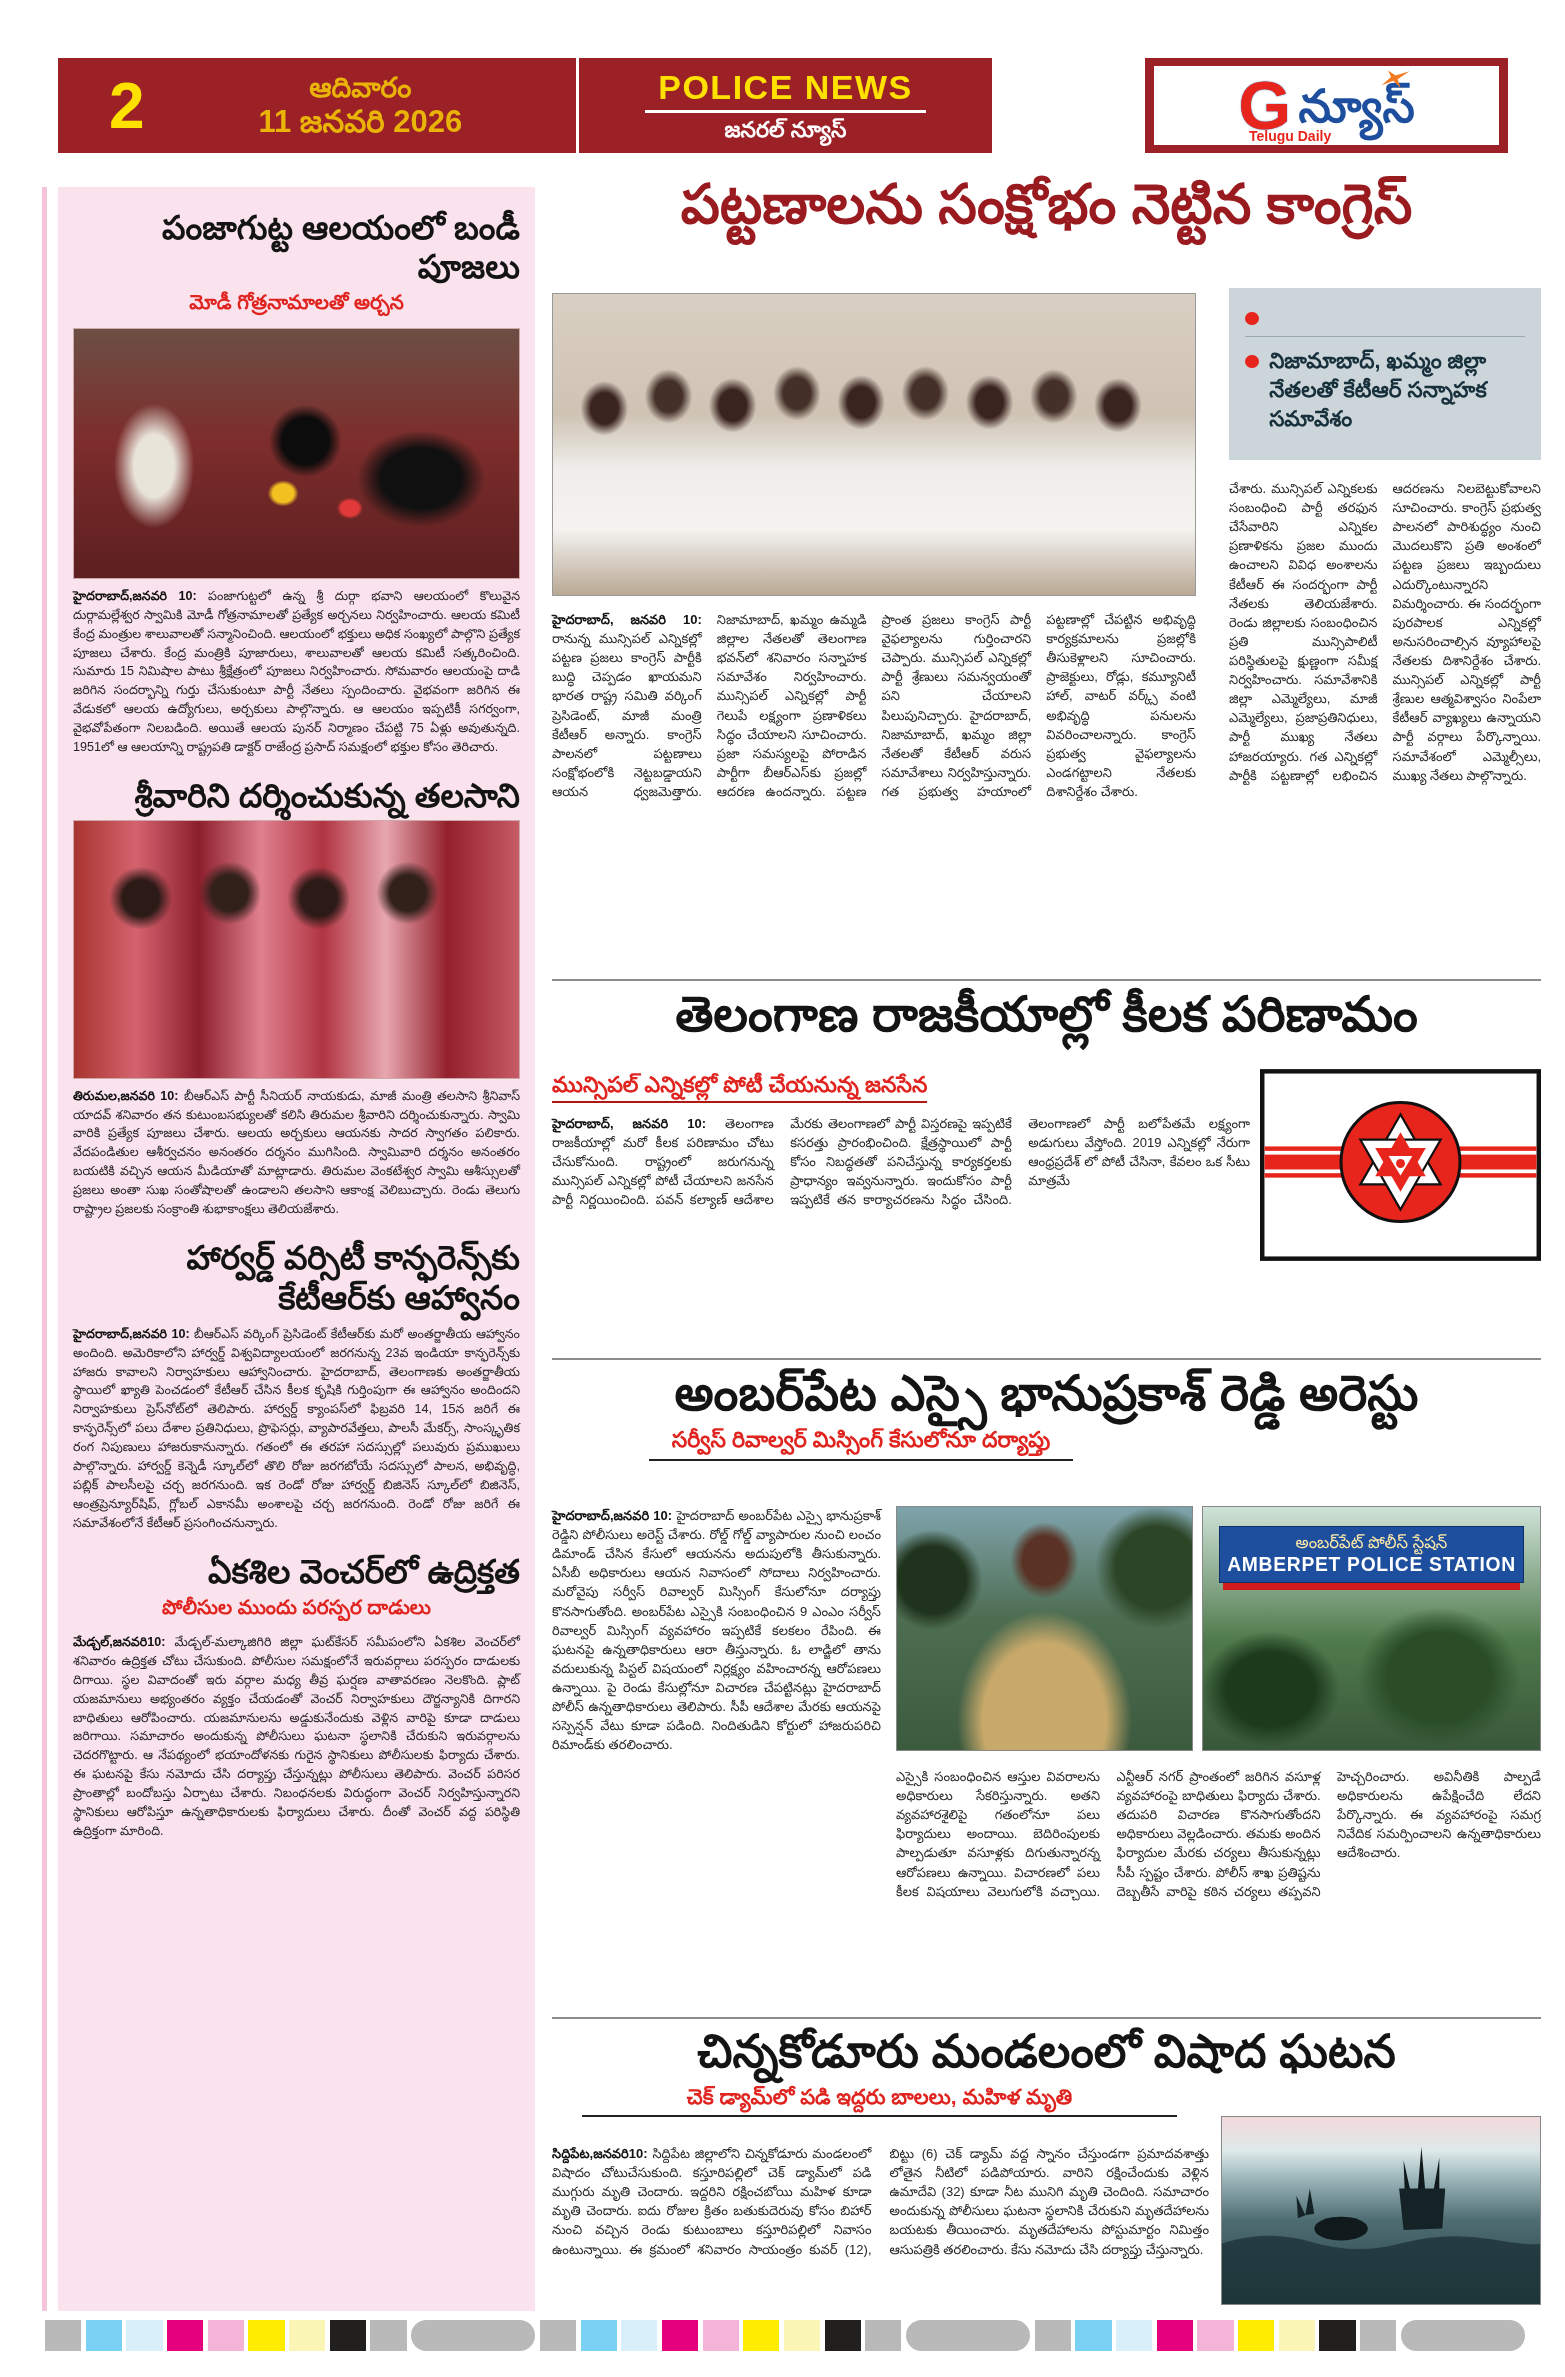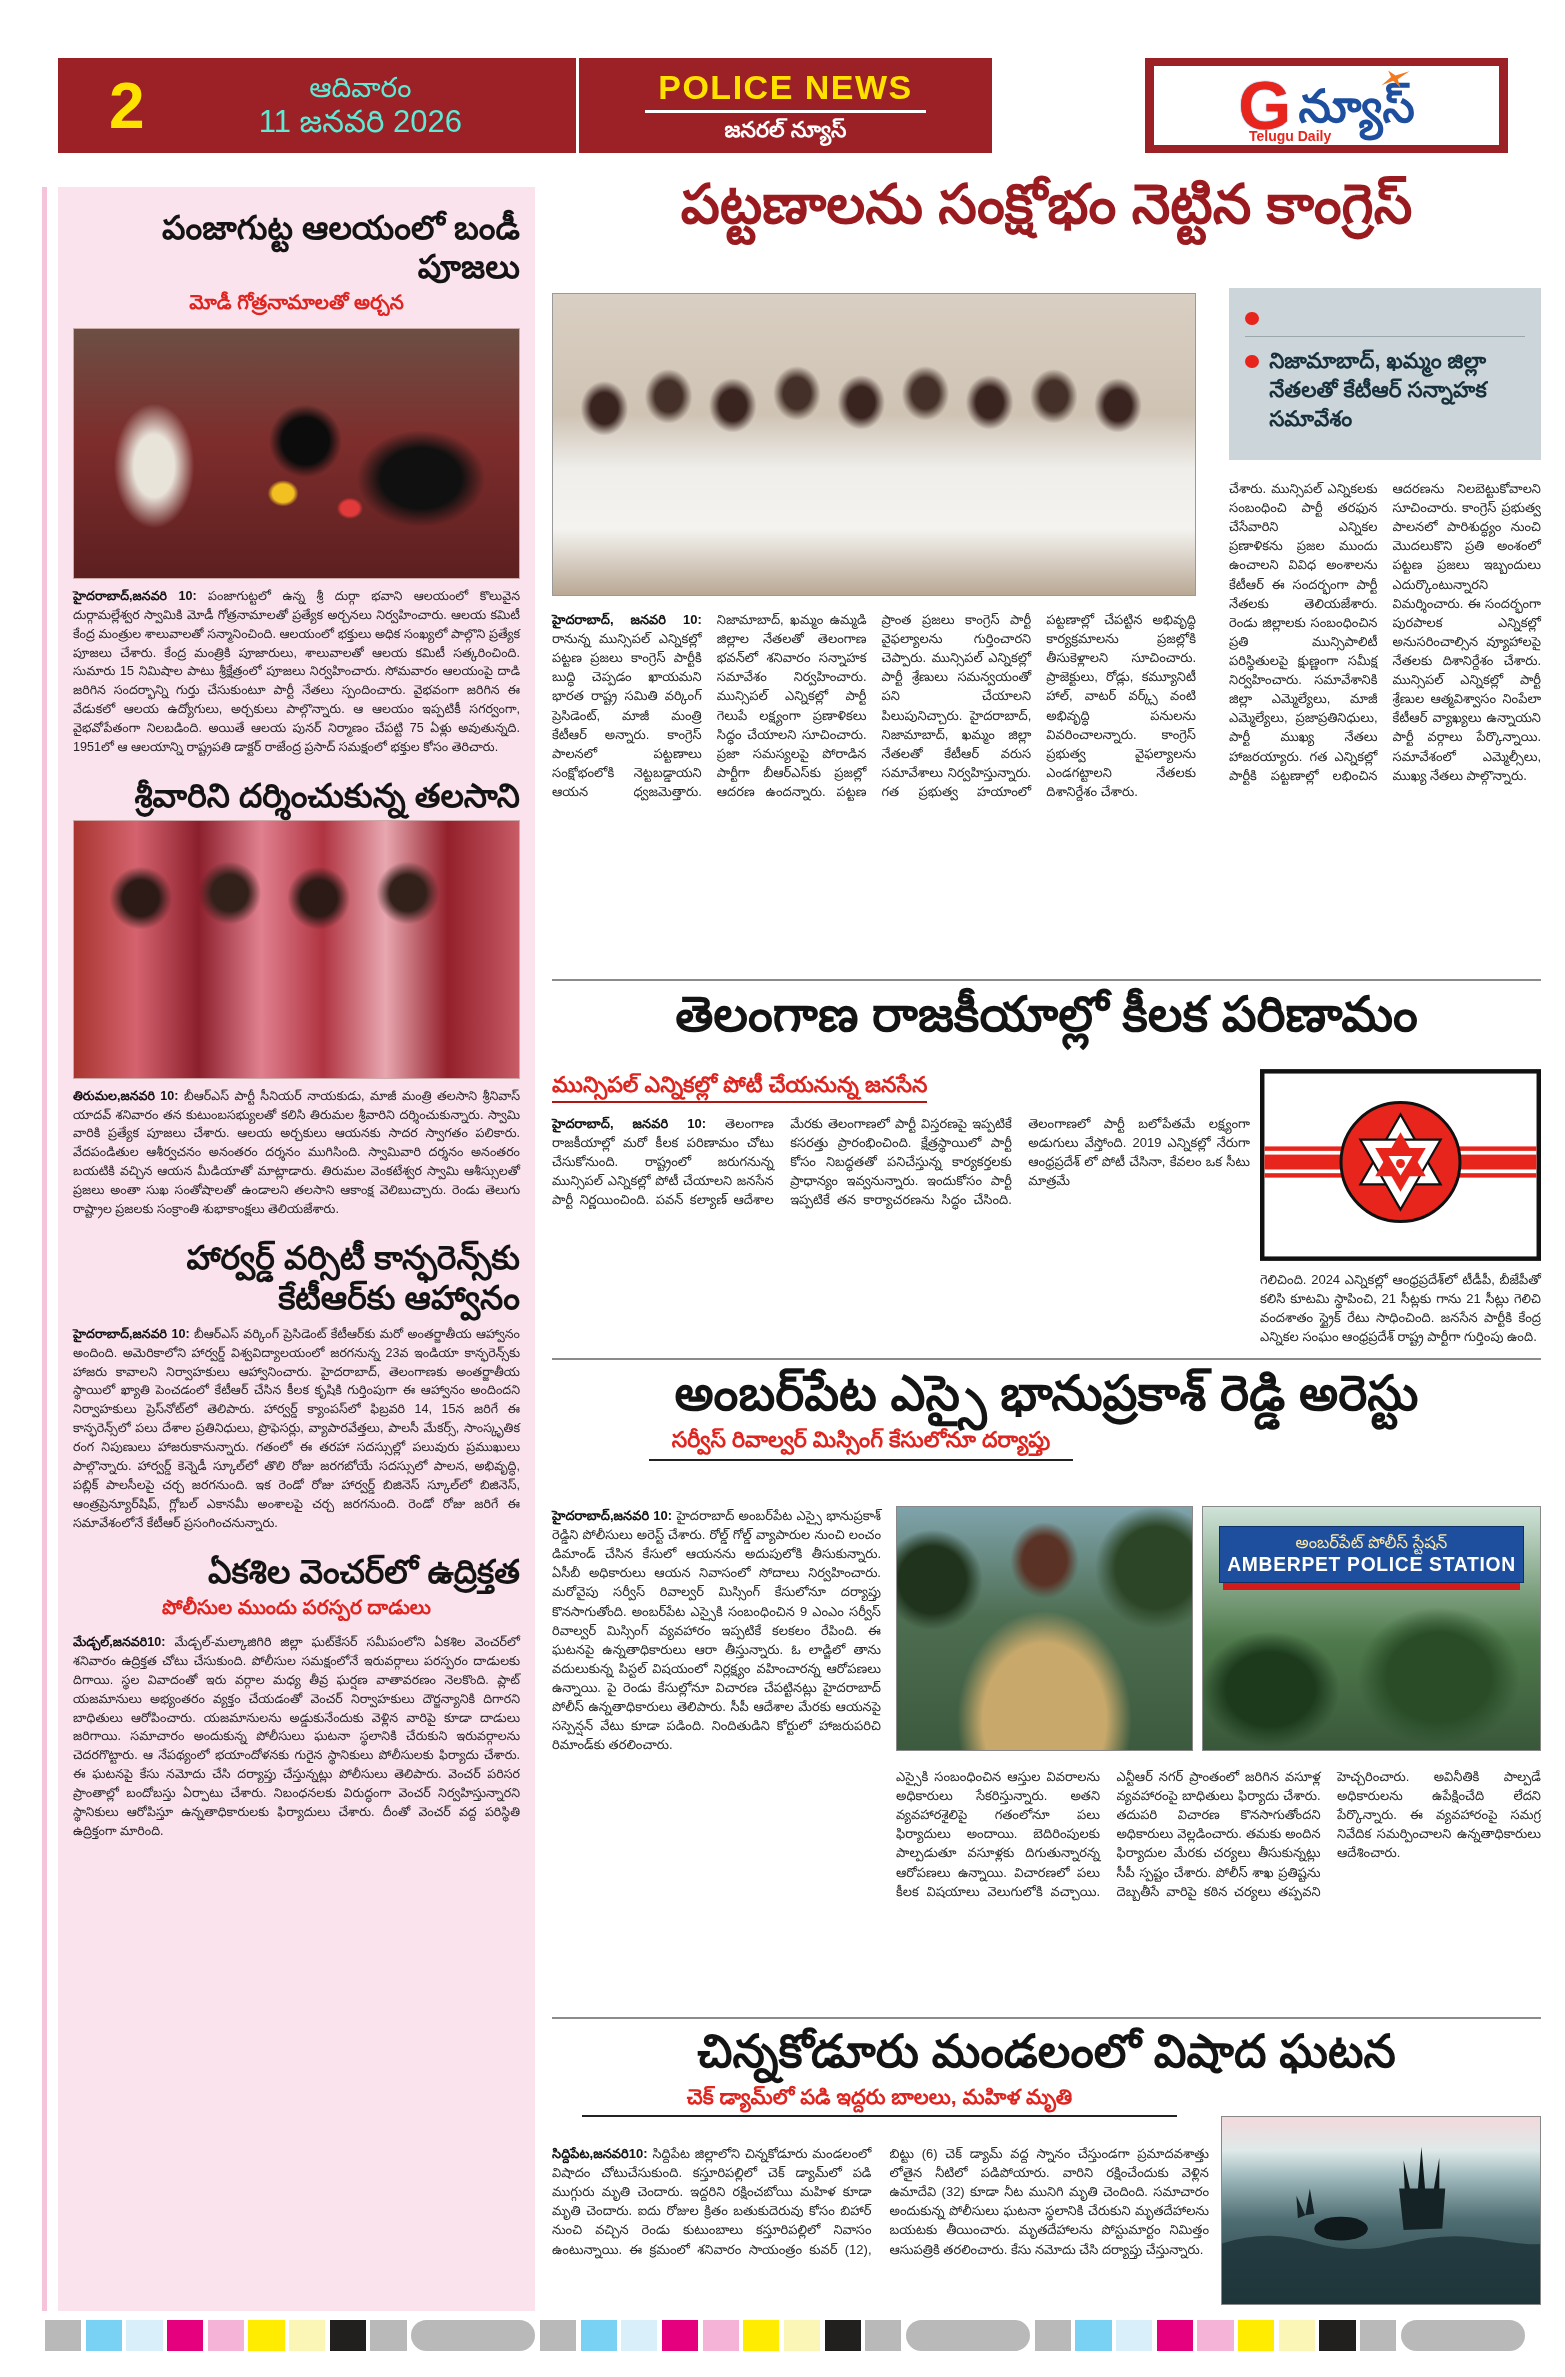--- a/index.html
+++ b/index.html
@@ -4,21 +4,21 @@
 <style>
   html,body{margin:0;padding:0;background:#ffffff;}
   .page{position:relative;width:1565px;height:2377px;background:#ffffff;overflow:hidden;
         font-family:"Liberation Sans","DejaVu Sans",sans-serif;color:#1d1d1d;}
 
   
   .mast-block{position:absolute;top:58px;height:95px;background:#9b2127;}
   .mast-left{left:58px;width:518px;display:flex;align-items:center;}
   .mast-mid{left:579px;width:413px;display:flex;flex-direction:column;align-items:center;justify-content:center;}
   .pageno{color:#ffe100;font-size:64px;font-weight:800;margin-left:51px;line-height:1;}
-  .datewrap{flex:1;text-align:center;color:#5eead4;font-weight:400;}
+  .datewrap{flex:1;text-align:center;color:#eab308;font-weight:700;}
   .day{font-size:28px;line-height:1.15;}
   .date{font-size:31px;line-height:1.15;}
   .secttl-en{color:#ffe100;font-size:34px;font-weight:800;letter-spacing:1.5px;
              border-bottom:3px solid #fff;padding:0 13.4px 6px;line-height:1;}
   .secttl-te{color:#fff;font-size:22px;font-weight:700;margin-top:6px;line-height:1;}
   .logo-box{position:absolute;top:58px;left:1145px;width:363px;height:95px;background:#9b2127;
             display:flex;align-items:center;justify-content:center;}
   .logo-card{background:#fff;width:345px;height:79px;display:flex;align-items:center;justify-content:center;position:relative;}
   .logo-g{color:#e8251c;font-size:68px;font-weight:800;line-height:.9;margin-right:7.4px;text-shadow:0 0 1.5px #1d4f9e;}
   .logo-te{color:#1d4f9e;font-size:46px;font-weight:800;line-height:1;}
@@ -199,21 +199,20 @@
         <rect x="6" y="115" width="366" height="20" fill="#e8251c"></rect>
         <rect x="6" y="140" width="366" height="6" fill="#e8251c"></rect>
         <circle cx="189" cy="125" r="80" fill="#e8251c" stroke="#111" stroke-width="4"></circle>
         <polygon points="189,61 135,155 243,155" fill="#fff" stroke="#111" stroke-width="3"></polygon>
         <polygon points="189,189 135,95 243,95" fill="#fff" stroke="#111" stroke-width="3"></polygon>
         <polygon points="189,85 155,144 223,144" fill="#e8251c"></polygon>
         <polygon points="189,165 155,106 223,106" fill="#e8251c"></polygon>
         <polygon points="189,143 173,117 205,117" fill="#fff"></polygon>
         <circle cx="189" cy="127" r="6" fill="#e8251c"></circle>
       </svg>
-      <div class="flag-caption">గెలిచింది. 2024 ఎన్నికల్లో ఆంధ్రప్రదేశ్‌లో టీడీపీ, బీజేపీతో కలిసి కూటమి స్థాపించి, 21 సీట్లకు గాను 21 సీట్లు గెలిచి వందశాతం స్ట్రైక్ రేటు సాధించింది. జనసేన పార్టీకి కేంద్ర ఎన్నికల సంఘం ఆంధ్రప్రదేశ్ రాష్ట్ర పార్టీగా గుర్తింపు ఉంది.</div>
     </div>
   </div>
 
   <div class="rule" style="top:1358px;"></div>
 
   <div class="sec" style="top:1368px;height:638px;">
     <div class="headline-blk">అంబర్‌పేట ఎస్సై భానుప్రకాశ్ రెడ్డి అరెస్టు</div>
     <span class="sub-red si-sub">సర్వీస్ రివాల్వర్ మిస్సింగ్ కేసులోనూ దర్యాప్తు</span>
     <p class="si-left mc-body" style="margin:0;"><span class="dateline">హైదరాబాద్,జనవరి 10:</span> <span>హైదరాబాద్ అంబర్‌పేట ఎస్సై భానుప్రకాశ్ రెడ్డిని పోలీసులు అరెస్ట్ చేశారు. రోల్డ్ గోల్డ్ వ్యాపారుల నుంచి లంచం డిమాండ్ చేసిన కేసులో ఆయనను అదుపులోకి తీసుకున్నారు. ఏసీబీ అధికారులు ఆయన నివాసంలో సోదాలు నిర్వహించారు. మరోవైపు సర్వీస్ రివాల్వర్ మిస్సింగ్ కేసులోనూ దర్యాప్తు కొనసాగుతోంది. అంబర్‌పేట ఎస్సైకి సంబంధించిన 9 ఎంఎం సర్వీస్ రివాల్వర్ మిస్సింగ్ వ్యవహారం ఇప్పటికే కలకలం రేపింది. ఈ ఘటనపై ఉన్నతాధికారులు ఆరా తీస్తున్నారు. ఓ లాడ్జిలో తాను వదులుకున్న పిస్టల్ విషయంలో నిర్లక్ష్యం వహించారన్న ఆరోపణలు ఉన్నాయి. పై రెండు కేసుల్లోనూ విచారణ చేపట్టినట్లు హైదరాబాద్ పోలీస్ ఉన్నతాధికారులు తెలిపారు. సీపీ ఆదేశాల మేరకు ఆయనపై సస్పెన్షన్ వేటు కూడా పడింది. నిందితుడిని కోర్టులో హాజరుపరిచి రిమాండ్‌కు తరలించారు.</span></p>
     <div class="si-photo"></div>

